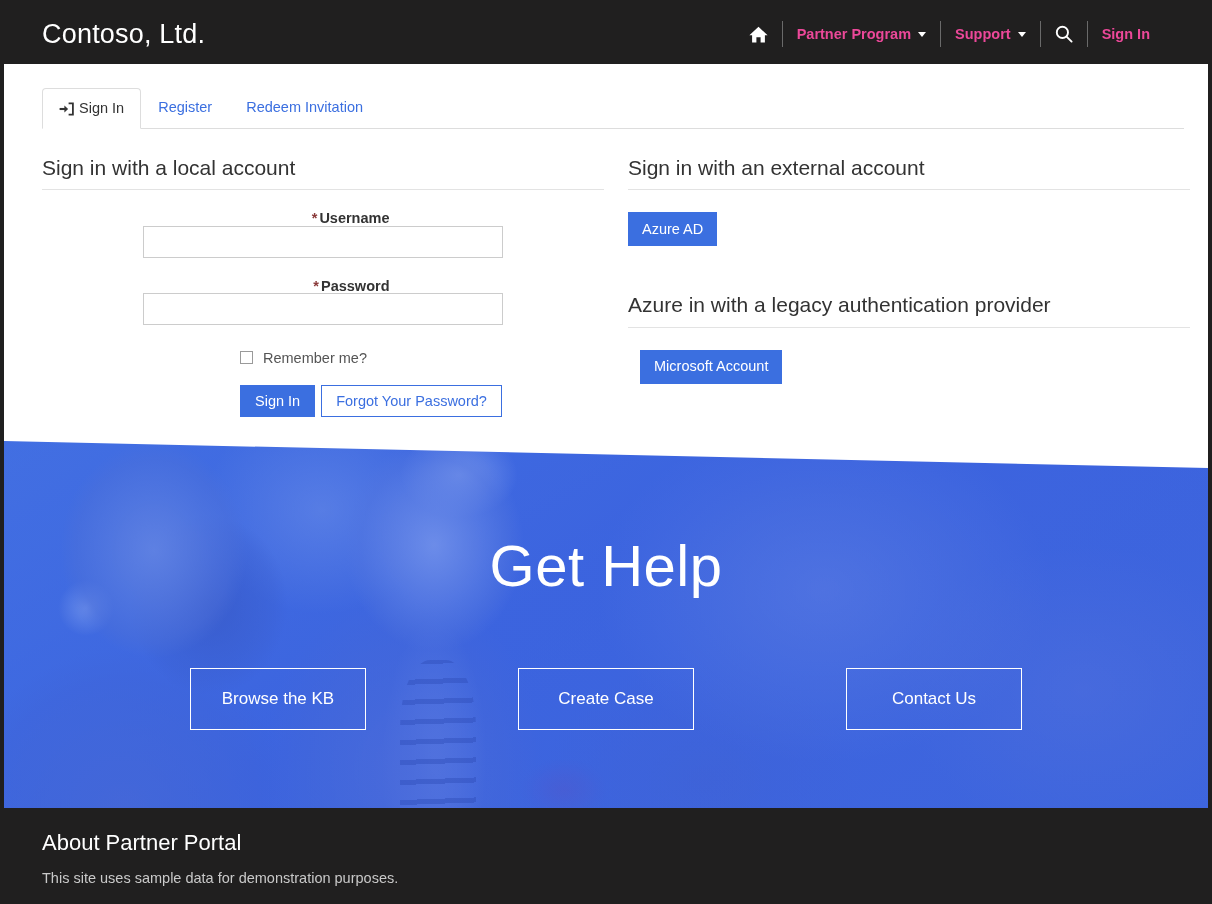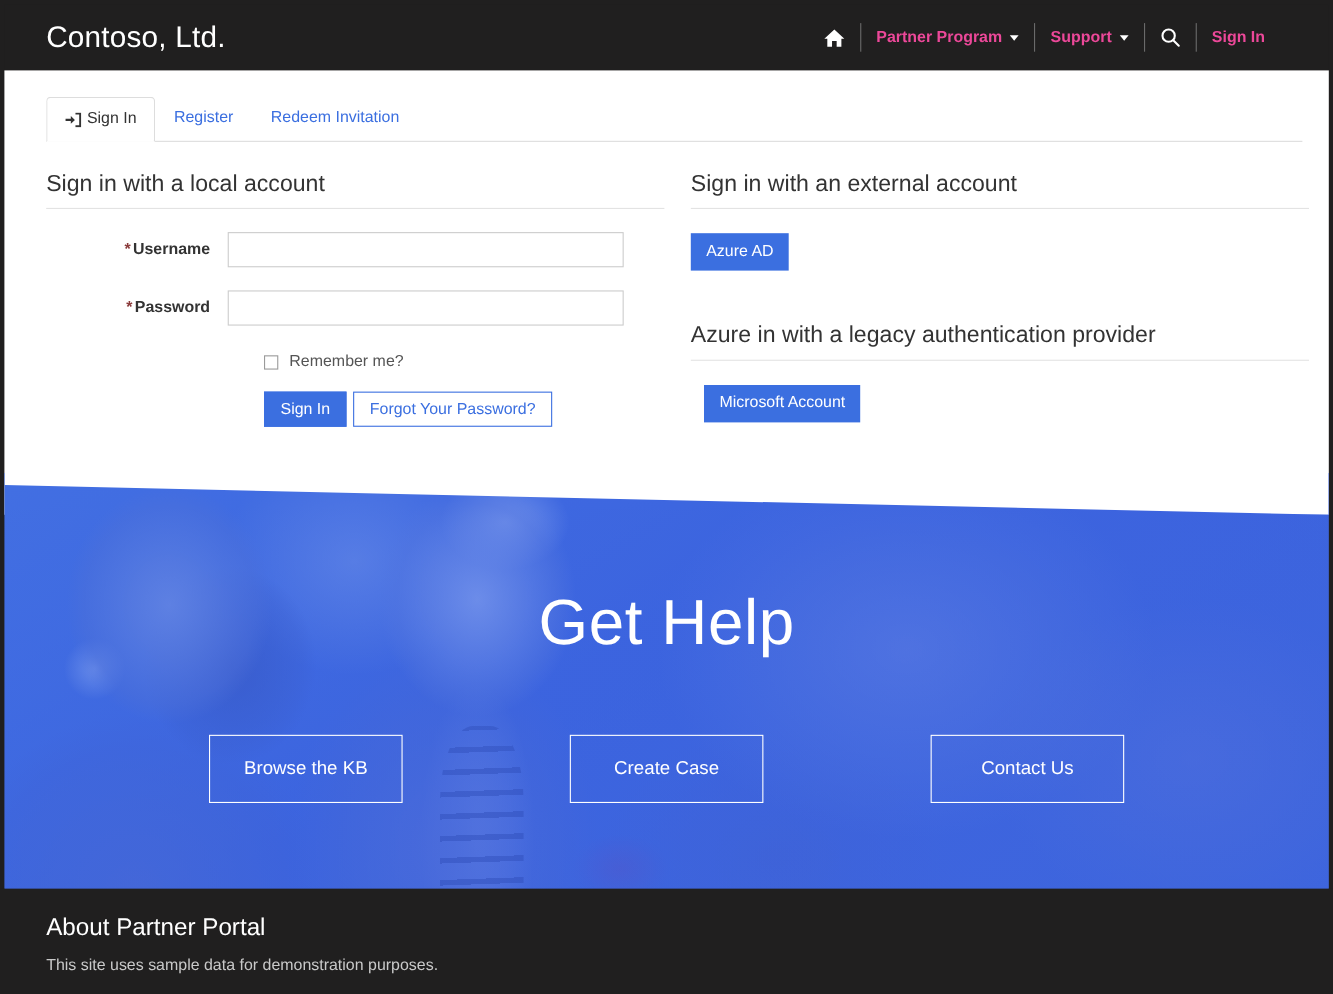--- a/index.html
+++ b/index.html
@@ -153,20 +153,21 @@
     left: 624px;
     top: 91px;
     width: 562px;
   }
 
   
   .form-row {
     display: flex;
     align-items: center;
     margin-top: 21px;
+    flex-direction: column;
   }
   .form-row:first-of-type { margin-top: 24px; }
   .form-label {
     width: 165px;
     text-align: right;
     padding-right: 16px;
     font-size: 14.5px;
     font-weight: bold;
     color: #333333;
     box-sizing: border-box;
@@ -183,21 +184,21 @@
     padding: 0 8px;
     font-family: "Liberation Sans", sans-serif;
     color: #333;
     outline: none;
   }
   .offset-block {
     margin-left: 198px;
   }
   #remember-row {
     display: flex;
-    align-items: center;
+    align-items: flex-start;
     margin-top: 26px;
   }
   .chk {
     width: 13px;
     height: 13px;
     border: 1px solid #9a9a9a;
     background: #fff;
     box-sizing: border-box;
     display: inline-block;
   }

